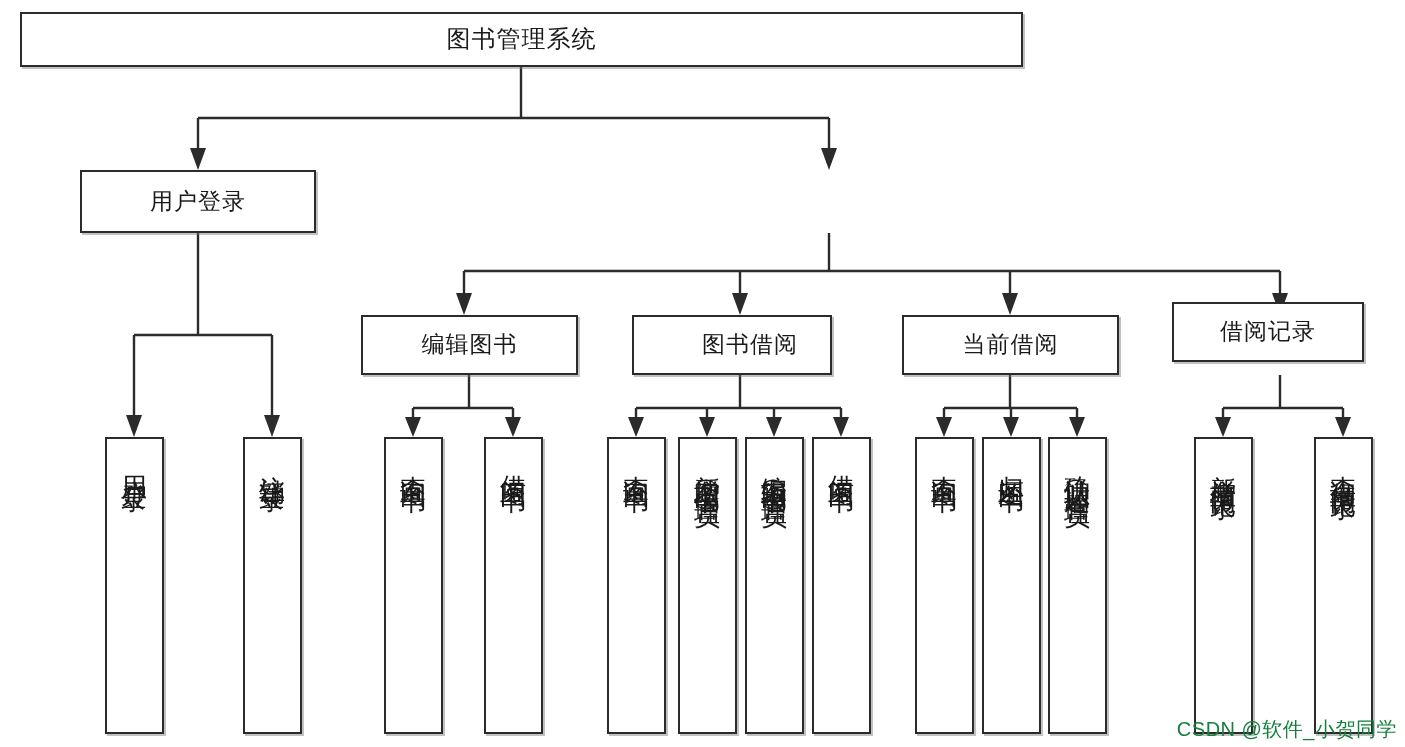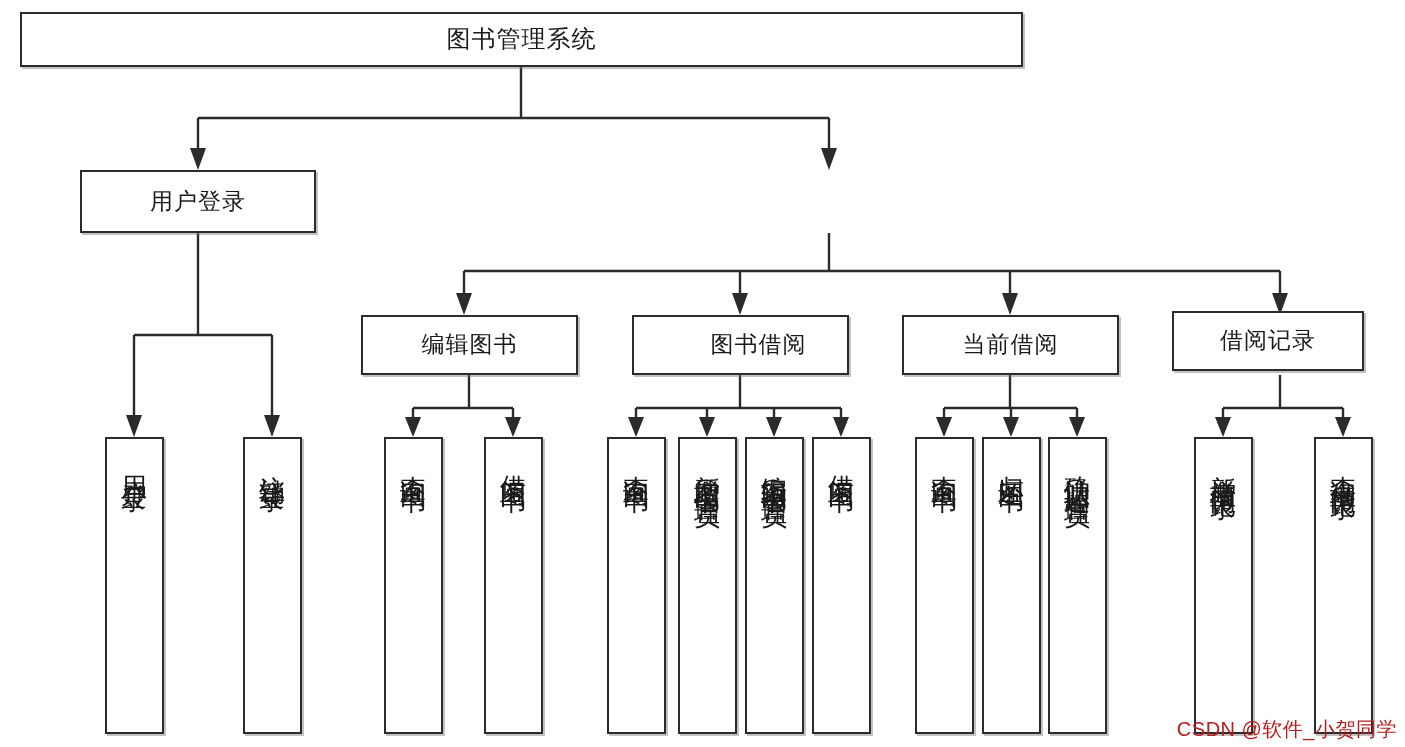--- a/index.html
+++ b/index.html
@@ -48,21 +48,21 @@
     text-orientation:upright;
     font-size:26px;
     letter-spacing:4px;
     line-height:1;
   }
   .watermark{
     position:absolute;
     right:8px;
     bottom:4px;
     font-size:20px;
-    color:#b91c1c;
+    color:#15803d;
     letter-spacing:0.5px;
     white-space:nowrap;
     pointer-events:none;
   }
   svg.links{
     position:absolute;left:0;top:0;width:1405px;height:747px;
     pointer-events:none;
   }
   svg.links path,svg.links line{
     stroke:#2b2b2b;stroke-width:2.4;fill:none;
@@ -140,27 +140,27 @@
     <span class="lbl">图书管理系统</span>
   </div>
 
   <div class="node h-node" style="left:80px;top:170px;width:236px;height:63px;">
     <span class="lbl">用户登录</span>
   </div>
 
   <div class="node h-node" style="left:361px;top:315px;width:217px;height:60px;">
     <span class="lbl">编辑图书</span>
   </div>
-  <div class="node h-node" style="left:632px;top:315px;width:217px;height:60px;padding-left:36px;">
+  <div class="node h-node" style="left:632px;top:315px;width:200px;height:60px;padding-left:36px;">
     <span class="lbl">图书借阅</span>
   </div>
   <div class="node h-node" style="left:902px;top:315px;width:217px;height:60px;">
     <span class="lbl">当前借阅</span>
   </div>
-  <div class="node h-node" style="left:1172px;top:311px;width:192px;height:60px;">
+  <div class="node h-node" style="left:1172px;top:302px;width:192px;height:60px;">
     <span class="lbl">借阅记录</span>
   </div>
 
   <div class="node v-node" style="left:105px;top:437px;width:59px;height:297px;">
     <span class="lbl">用户登录</span>
   </div>
   <div class="node v-node" style="left:243px;top:437px;width:59px;height:297px;">
     <span class="lbl">注销登录</span>
   </div>
 

